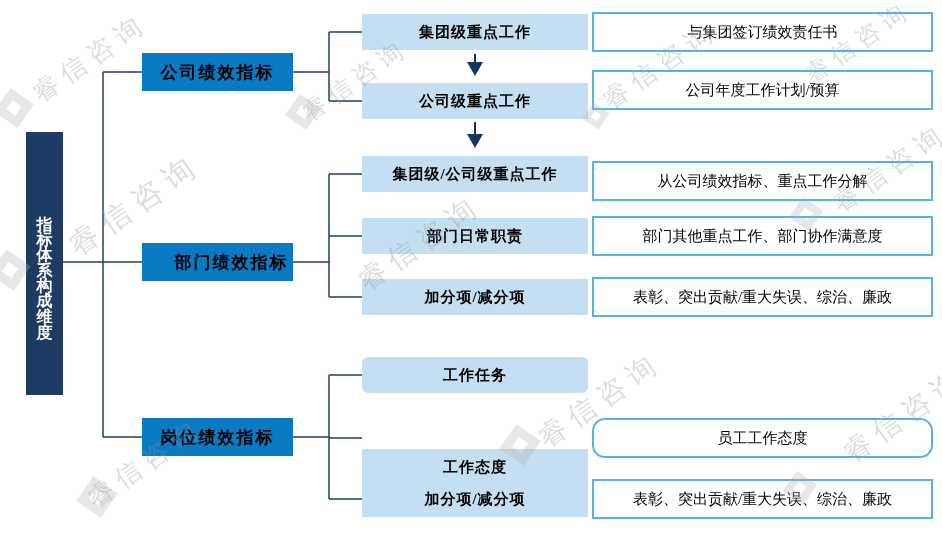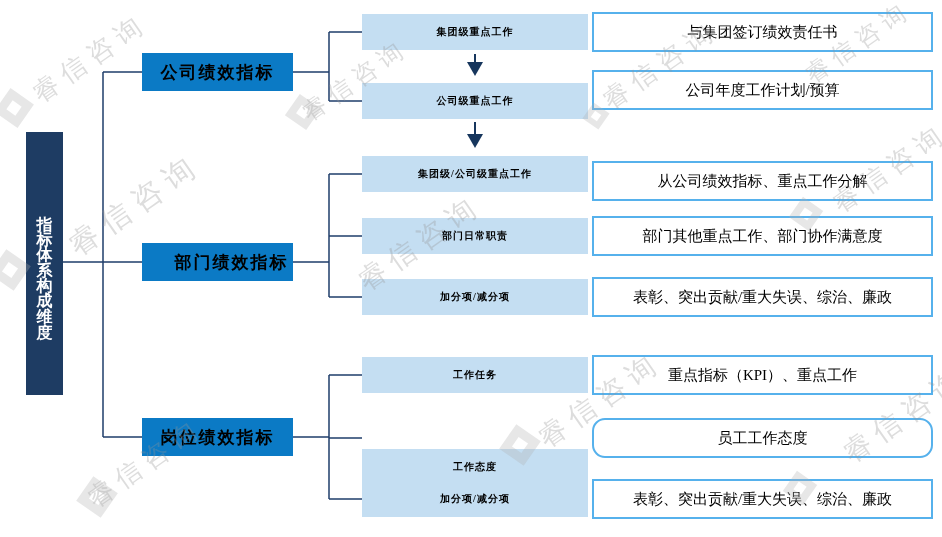--- a/index.html
+++ b/index.html
@@ -30,31 +30,31 @@
     writing-mode:vertical-rl;text-orientation:upright;
     letter-spacing:0.95em;line-height:1;white-space:nowrap;
   }
   .section{
     left:142px;width:151px;height:38px;
     background:var(--blue);color:#000000;font-weight:700;font-size:17px;
     letter-spacing:2px;
   }
   .item{
     left:362px;width:226px;height:36px;
-    background:var(--lightblue);color:#000;font-weight:700;font-size:10px;
+    background:var(--lightblue);color:#000;font-weight:700;font-size:15px;
     letter-spacing:1px;
   }
   .detail{
     left:592px;width:341px;height:40px;
     background:#ffffff;border:2px solid var(--detail-border);
     color:#000;font-weight:400;font-size:15px;
   }
   .s0{top:53px;} .s1{top:243px;padding-left:28px;} .s2{top:418px;}
   .i0{top:14px;} .i1{top:83px;} .i2{top:156px;} .i3{top:218px;font-family:Liberation Serif, serif;}
-  .i4{top:279px;} .i5{top:357px;} .i6{top:420px;margin-top:29px;} .i7{top:481px;}
+  .i4{top:279px;} .i5{top:357px;border-radius:6px;} .i6{top:420px;margin-top:29px;} .i7{top:481px;}
   .d0{top:12px;} .d1{top:70px;} .d2{top:154px;margin-top:7px;} .d3{top:216px;}
   .d4{top:277px;} .d5{top:355px;} .d6{top:418px;border-radius:13px;} .d7{top:479px;}
   .watermarks{position:absolute;left:0;top:0;width:100%;height:100%;z-index:5;pointer-events:none;}
   .wm-text{
     position:absolute;color:var(--wm);white-space:nowrap;
     letter-spacing:0.28em;font-weight:400;
     transform:translate(-50%,-50%) rotate(-35deg);
   }
   .wm-logo{position:absolute;transform:translate(-50%,-50%);}
 </style>
@@ -128,23 +128,20 @@
   </div>
   <div class="box detail d2">
     <span>从公司绩效指标、重点工作分解</span>
   </div>
   <div class="box detail d3">
     <span>部门其他重点工作、部门协作满意度</span>
   </div>
   <div class="box detail d4">
     <span>表彰、突出贡献/重大失误、综治、廉政</span>
   </div>
-  <div class="box detail d5">
-    <span>重点指标（KPI）、重点工作</span>
-  </div>
   <div class="box detail d6">
     <span>员工工作态度</span>
   </div>
   <div class="box detail d7">
     <span>表彰、突出贡献/重大失误、综治、廉政</span>
   </div>
 
   <div class="watermarks">
       <div class="wm-text" style="left: 90px; top: 58px; font-size: 26px;">睿信咨询</div>
       <div class="wm-text" style="left: 355px; top: 80px; font-size: 24px;">睿信咨询</div>

